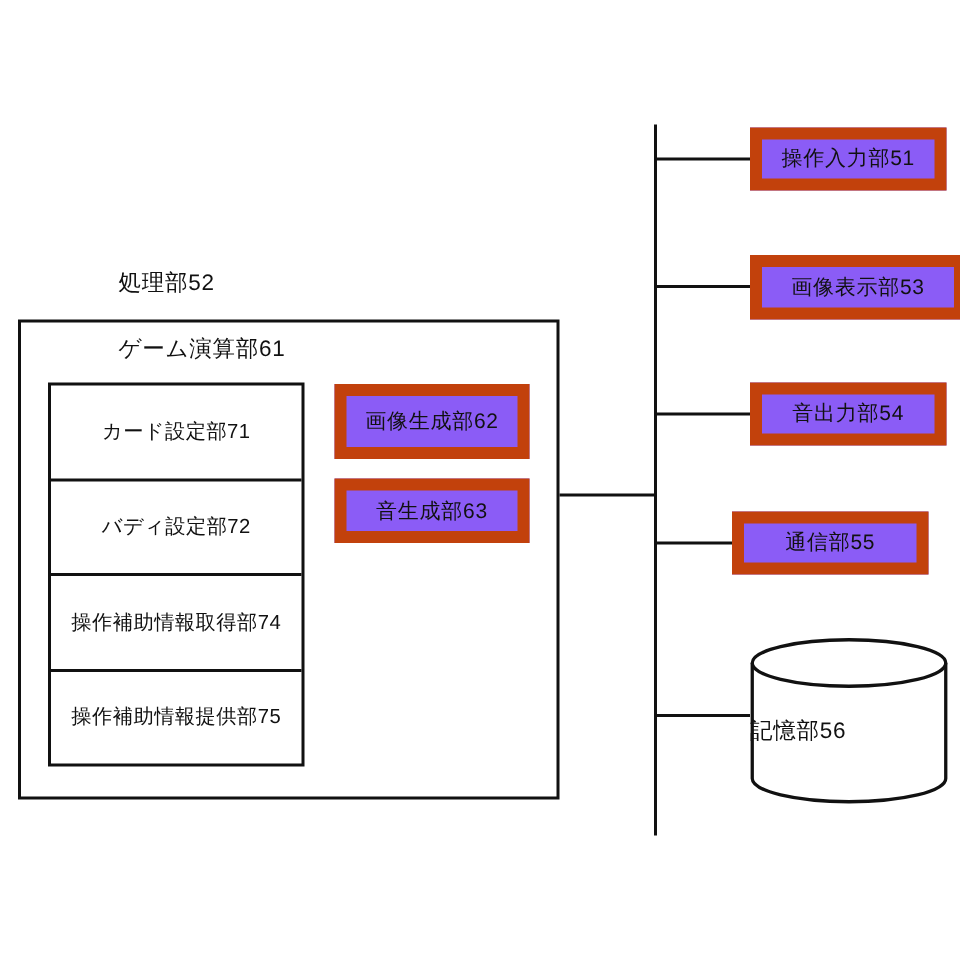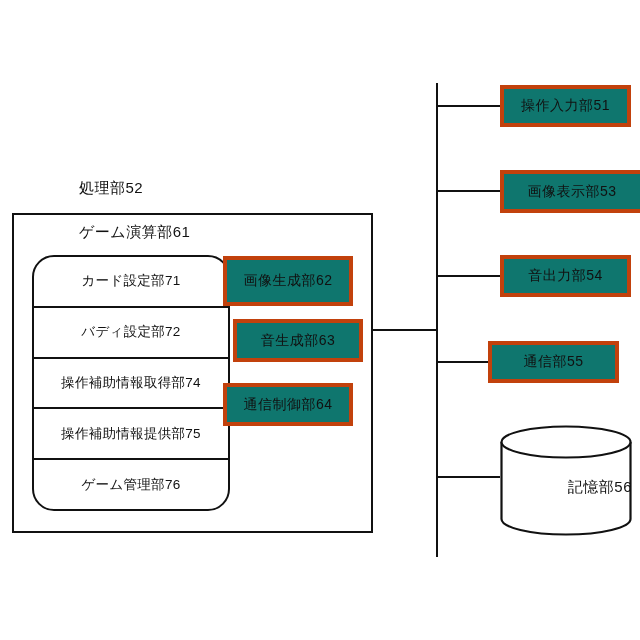--- a/index.html
+++ b/index.html
@@ -40,62 +40,60 @@
     align-items: center;
     justify-content: center;
     font-size: 13.5px;
     white-space: nowrap;
     border-bottom: 2px solid #111;
     letter-spacing: 0.3px;
   }
   .stack-cell:last-child { border-bottom: none; }
 
   .block {
-    border: 4px solid #c2410c;
-    background: #0f766e;
+    border: 8px solid #c2410c;
+    background: #8b5cf6;
     display: flex;
     align-items: center;
     justify-content: center;
     font-size: 14px;
     white-space: nowrap;
     letter-spacing: 0.5px;
   }
 
   .hline { height: 2px; background: #111; }
   .vline { width: 2px; background: #111; }
 
   .cyl-label {
-    text-align: right;
+    text-align: left;
     font-size: 15px;
     white-space: nowrap;
     letter-spacing: 0.5px;
   }
 </style>
 </head>
 <body>
 
 <div id="canvas">
 
   <div class="abs free-label" style="left:40px; top:179px;">処理部52</div>
 
   <div class="abs outer-box" style="left:12px; top:213px; width:361px; height:320px;"></div>
 
   <div class="abs free-label" style="left:40px; top:223px;">ゲーム演算部61</div>
 
-  <div class="abs stack-column" style="left:32px; top:255px; width:198px; height:256px;border-radius:22px;">
+  <div class="abs stack-column" style="left:32px; top:255px; width:171px; height:256px;">
     <div class="stack-cell">カード設定部71</div>
     <div class="stack-cell">バディ設定部72</div>
     <div class="stack-cell">操作補助情報取得部74</div>
     <div class="stack-cell">操作補助情報提供部75</div>
-    <div class="stack-cell">ゲーム管理部76</div>
   </div>
 
   <div class="abs block" style="left:223px; top:256px; width:130px; height:50px;">画像生成部62</div>
-  <div class="abs block" style="left:233px; top:319px; width:130px; height:43px;">音生成部63</div>
-  <div class="abs block" style="left:223px; top:383px; width:130px; height:43px;">通信制御部64</div>
+  <div class="abs block" style="left:223px; top:319px; width:130px; height:43px;">音生成部63</div>
 
   <div class="abs hline" style="left:373px; top:329px; width:64px;"></div>
 
   <div class="abs vline" style="left:436px; top:83px; height:474px;"></div>
 
   <div class="abs hline" style="left:437px; top:105px; width:63px;"></div>
   <div class="abs hline" style="left:437px; top:190px; width:63px;"></div>
   <div class="abs hline" style="left:437px; top:275px; width:63px;"></div>
   <div class="abs hline" style="left:437px; top:361px; width:63px;"></div>
   <div class="abs hline" style="left:437px; top:476px; width:63px;"></div>

